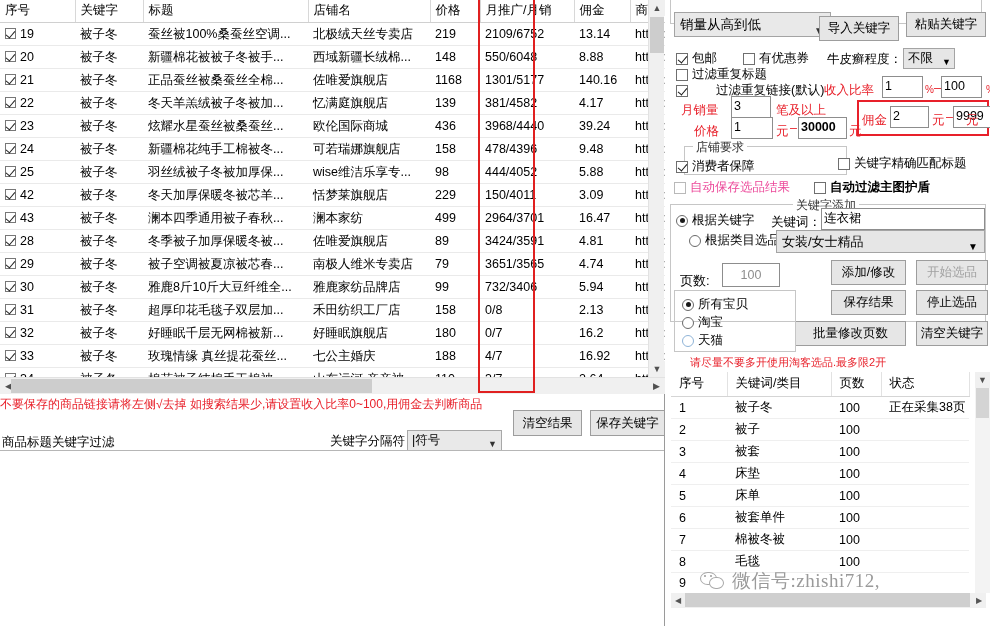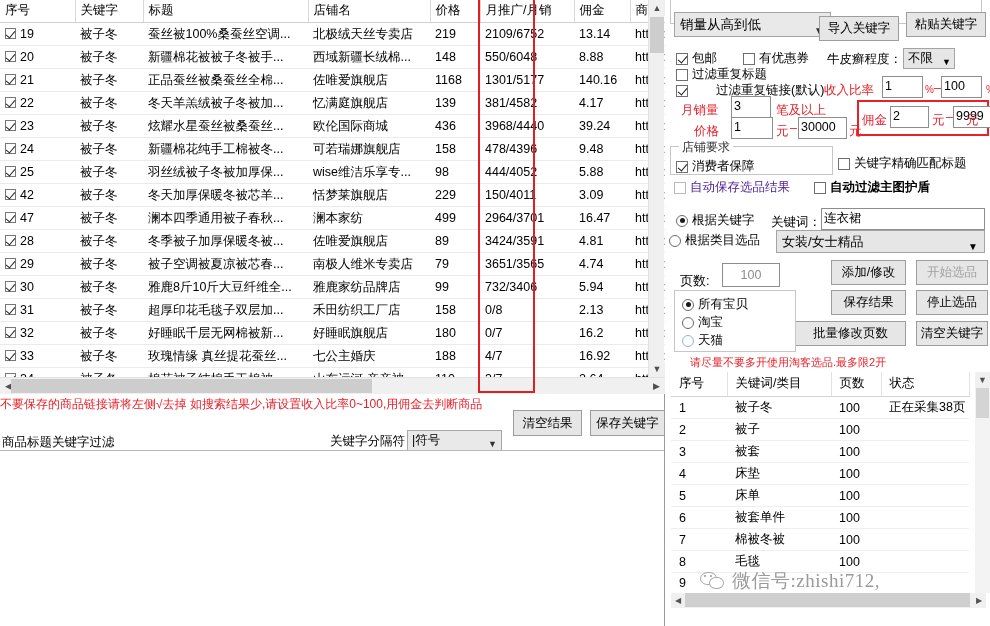--- a/index.html
+++ b/index.html
@@ -160,21 +160,21 @@
   .cbrow { position:absolute; font-size:12.5px; white-space:nowrap; display:flex; align-items:center; }
   .cbox {
     display:inline-block; width:12px; height:12px; border:1px solid #6f6f6f;
     background:#fff; position:relative; margin-right:4px; flex:0 0 auto;
   }
   .cbox.checked::after {
     content:""; position:absolute; left:3px; top:0px; width:4px; height:8px;
     border:solid #1a1a1a; border-width:0 1.5px 1.5px 0; transform:rotate(40deg);
   }
   .cbox.dim { border-color:#b9b9b9; }
-  .cb-txt.dim { color:#4c1d95; }
+  .cb-txt.dim { color:#ec4899; }
 
   #cb-baoyou   { left:10px; top:50px; }
   #cb-youhui   { left:77px; top:50px; }
   #cb-dupetitle{ left:10px; top:66px; }
   #cb-dupelink { left:10px; top:82px;gap:24px; }
 
   #pifa-label { position:absolute; left:161px; top:51px; font-size:12.5px; }
   #pifa-select {
     position:absolute; left:237px; top:48px; width:52px; height:21px;
     background:#e6e6e6; border:1px solid #a4a4a4; font-size:12.5px;
@@ -196,57 +196,57 @@
   #lbl-pct2    { left:320px; top:84px; font-size:10px; }
 
   #lbl-monthsale { left:15px; top:102px; }
   #in-monthsale  { left:65px; top:96px; width:40px; height:22px; }
   #lbl-bi        { left:110px; top:102px; }
 
   #lbl-price   { left:28px; top:123px; }
   #in-price-a  { left:65px; top:117px; width:42px; height:22px; }
   #lbl-yuan1   { left:110px; top:123px; }
   #dash2       { left:124px; top:121px; }
-  #in-price-b  { left:132px; top:117px; width:49px; height:22px; }
+  #in-price-b  { left:132px; top:117px; width:49px; height:22px;font-weight:bold; }
   #lbl-yuan2   { left:183px; top:123px; }
 
   
   #comm-redbox {
     position:absolute; left:191px; top:100px; width:132px; height:36px;
     border:2px solid #e8202a; background:transparent;
   }
   #lbl-comm    { left:196px; top:112px; }
   #in-comm-a   { left:224px; top:106px; width:39px; height:22px; }
   #lbl-yuan3   { left:266px; top:112px; }
   #dash3       { left:280px; top:110px; }
   #in-comm-b   { left:287px; top:106px; width:42px; height:22px; }
   #lbl-yuan4   { left:300px; top:112px; }
 
   
-  #grp-shop { left:4px; top:146px; width:163px; height:29px; }
+  #grp-shop { left:18px; top:146px; width:163px; height:29px; }
   #cb-consumer { left:10px; top:158px; }
 
   #cb-exactmatch { left:172px; top:155px; }
   #cb-autosave   { left:8px;  top:179px; }
   #cb-autoshield { left:148px; top:179px; font-weight:bold; }
 
   
   #grp-kwadd { left:4px; top:204px; width:316px; height:118px; }
   #grp-kwadd .gbox-title { left:122px; }
 
   .radio {
     display:inline-block; width:12px; height:12px; border:1px solid #6a6a6a;
     border-radius:50%; background:#fff; position:relative; margin-right:4px; flex:0 0 auto;
   }
   .radio.sel::after {
     content:""; position:absolute; left:2.5px; top:2.5px; width:5px; height:5px;
     border-radius:50%; background:#1a1a1a;
   }
   #rd-bykw   { left:10px; top:212px; }
-  #rd-bycat  { left:3px; top:232px; }
+  #rd-bycat  { left:23px; top:232px; }
   #lbl-kwword{ left:105px; top:214px; }
   #in-kwword {
     left:155px; top:208px; width:164px; height:22px;
   }
   #cat-select {
     position:absolute; left:110px; top:230px; width:209px; height:23px;
     background:#e6e6e6; border:1px solid #a4a4a4; font-size:13px;
     line-height:21px; padding-left:5px;
   }
   #cat-select .cv { position:absolute; right:6px; top:5px; font-size:10px; }
@@ -434,21 +434,21 @@
               <td class="c-idx"><span class="chk-mark"></span><span>42</span></td>
               <td class="">被子冬</td>
               <td class="">冬天加厚保暖冬被芯羊...</td>
               <td class="">恬梦莱旗舰店</td>
               <td class="num">229</td>
               <td class="num">150/4011</td>
               <td class="num">3.09</td>
               <td class="link-cell">https://item.taobac</td>
             </tr>
             <tr>
-              <td class="c-idx"><span class="chk-mark"></span><span>47</span></td>
+              <td class="c-idx"><span class="chk-mark"></span><span>43</span></td>
               <td class="">被子冬</td>
               <td class="">澜本四季通用被子春秋...</td>
               <td class="">澜本家纺</td>
               <td class="num">499</td>
               <td class="num">2964/3701</td>
               <td class="num">16.47</td>
               <td class="link-cell">https://item.taobac</td>
             </tr>
             <tr>
               <td class="c-idx"><span class="chk-mark"></span><span>28</span></td>
@@ -634,20 +634,23 @@
     </div>
     <div class="cbrow" id="cb-autosave">
       <span class="cbox dim"></span>
       <span class="cb-txt dim">自动保存选品结果</span>
     </div>
     <div class="cbrow" id="cb-autoshield">
       <span class="cbox"></span>
       <span class="cb-txt">自动过滤主图护盾</span>
     </div>
 
+    <div class="gbox" id="grp-kwadd">
+      <span class="gbox-title">关键字添加</span>
+    </div>
     <div class="cbrow" id="rd-bykw">
       <span class="radio sel"></span>
       <span>根据关键字</span>
     </div>
     <div class="cbrow" id="rd-bycat">
       <span class="radio"></span>
       <span>根据类目选品</span>
     </div>
     <div class="cbrow" id="lbl-kwword">关键词：</div>
     <div class="inputbox" id="in-kwword">连衣裙</div>

